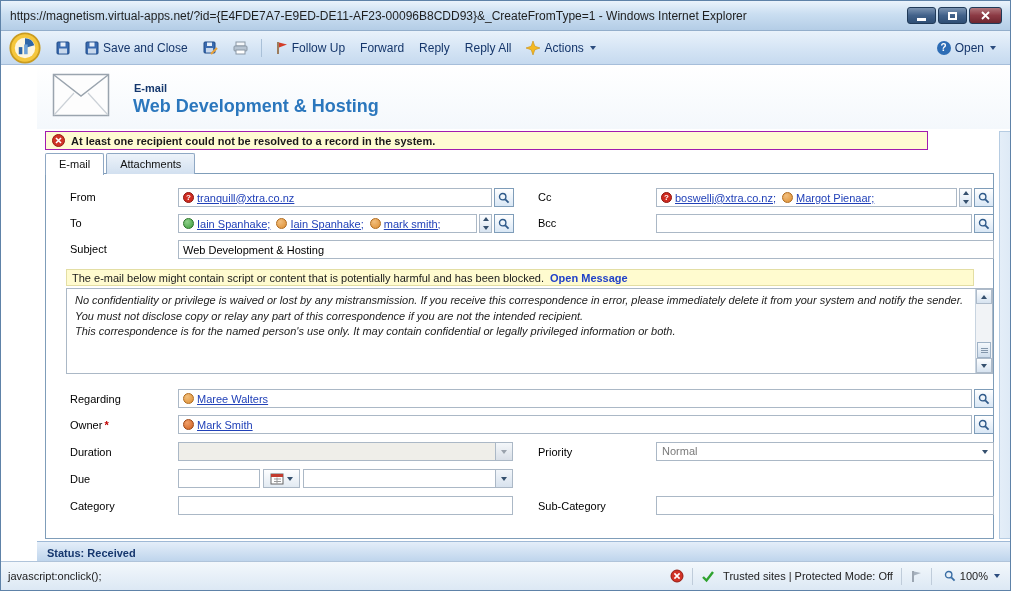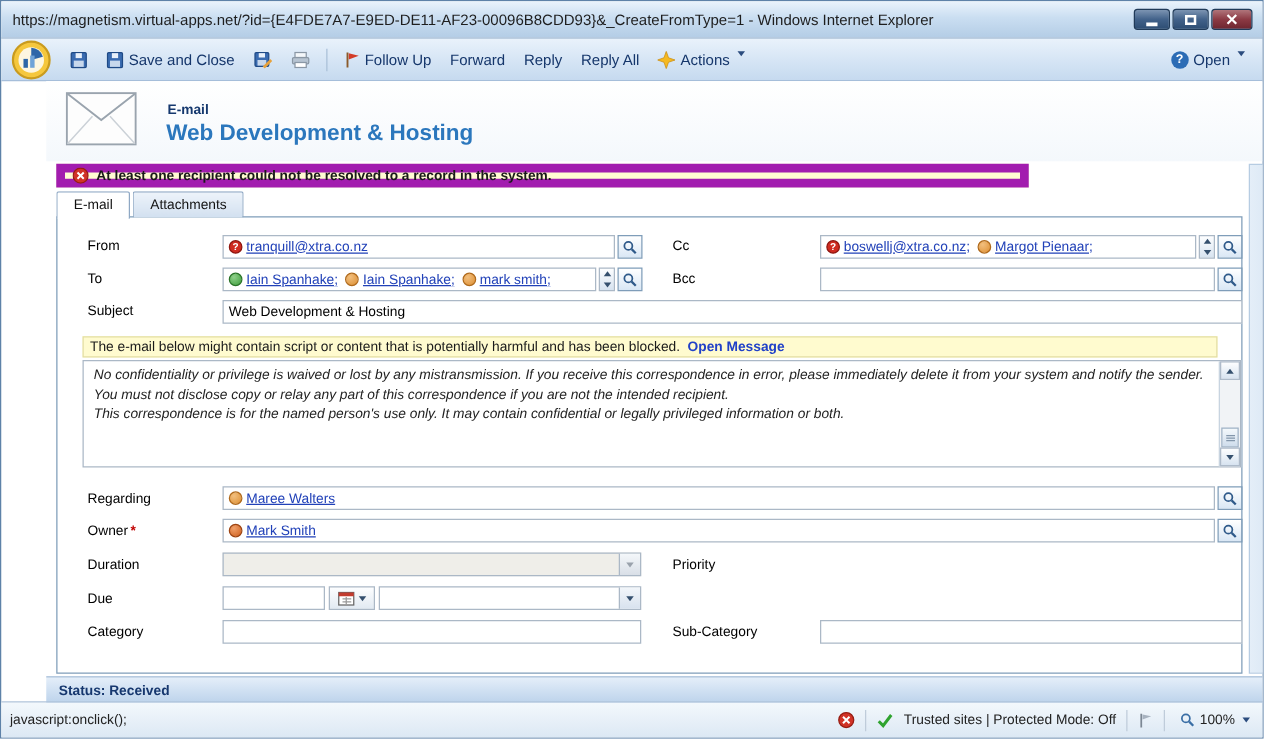--- a/index.html
+++ b/index.html
@@ -17,40 +17,40 @@
     align-items:center;justify-content:center;padding:0;cursor:pointer;}
   .winbtn.close{width:33px;background:linear-gradient(#B0757B,#8C3A44 50%,#6E2630);}
   .glyph-min{display:block;width:9px;height:3px;background:#fff;margin-top:7px;}
   .glyph-max{display:block;width:9px;height:8px;border:2px solid #fff;}
 
   
   .toolbar{position:absolute;left:0;top:30px;right:0;height:34px;
     background:linear-gradient(#E9F2FB,#D3E3F4 60%,#C6DAEF);border-bottom:1px solid #A6BEDA;
     display:flex;align-items:center;padding:0 8px;gap:3px;}
   .crm-logo{margin-right:6px;display:inline-flex;}
-  .tbtn{display:inline-flex;align-items:flex-start;gap:4px;padding:3px 6px;border:none;
+  .tbtn{display:inline-flex;align-items:center;gap:4px;padding:3px 6px;border:none;
     background:transparent;font-family:inherit;font-size:12px;color:#15366B;cursor:pointer;border-radius:2px;}
   .sep{width:1px;height:18px;background:#A9C0D8;margin:0 4px;}
   .spacer{flex:1;}
   .caret{width:0;height:0;border-left:3px solid transparent;border-right:3px solid transparent;
     border-top:4px solid #2B4C7E;margin-left:2px;}
   .help-circle{width:14px;height:14px;border-radius:50%;background:#2C6CB5;color:#fff;
     font-size:10px;font-weight:bold;display:inline-flex;align-items:center;justify-content:center;}
 
   
   .page{position:absolute;left:0;top:64px;right:0;bottom:29px;background:#fff;margin-left:36px;}
 
   .form-header{position:absolute;left:0;top:0;right:0;height:64px;
     background:linear-gradient(#FFFFFF,#F4F8FC);}
   .envelope{position:absolute;left:15px;top:8px;}
   .kicker{position:absolute;left:97px;top:17px;font-size:11px;font-weight:bold;color:#15386E;}
   .page-title{position:absolute;left:96px;top:31px;font-size:18px;font-weight:bold;color:#2B77BD;}
 
-  .alert-bar{position:absolute;left:8px;top:66px;width:778px;height:19px;background:#FFFBD2;
-    border:7px solid #a21caf;display:flex;align-items:center;gap:6px;padding:0 6px;}
+  .alert-bar{position:absolute;left:8px;top:66px;width:883px;height:19px;background:#FFFBD2;
+    border:1px solid #a21caf;display:flex;align-items:center;gap:6px;padding:0 6px;}
   .alert-text{font-size:11px;font-weight:600;color:#1A1A1A;}
 
   .tabs{position:absolute;left:8px;top:88px;height:21px;display:flex;gap:2px;z-index:3;}
   .tab{font-size:11px;padding:4px 13px 3px;border:1px solid #8FA8C4;border-bottom:none;
     background:linear-gradient(#EDF3FA,#D2E0F0);border-radius:2px 2px 0 0;cursor:pointer;color:#111;}
   .tab.active{background:#fff;height:22px;position:relative;z-index:4;}
 
   .content{position:absolute;left:8px;top:108px;width:949px;height:366px;background:#fff;
     border:1px solid #7F9DB9;z-index:2;}
 
@@ -408,20 +408,26 @@
 
       <span class="lbl" style="left:24px;top:272px">Duration</span>
       <div class="combo" style="position:absolute;left:132px;top:268px;width:335px">
         <span class="cval"></span>
         <span class="cbtn">
             <i class="tri-down tri-gray"></i>
           </span>
       </div>
 
       <span class="lbl" style="left:492px;top:272px">Priority</span>
+      <div class="pselect" style="position:absolute;left:610px;top:268px;width:338px">
+        <span class="cval">Normal</span>
+        <span class="parrow">
+            <i class="tri-down"></i>
+          </span>
+      </div>
 
       <span class="lbl" style="left:24px;top:299px">Due</span>
       <div class="frow" style="left:132px;top:295px;width:335px;gap:3px">
         <input class="tinput" style="width: 82px;" value="">
         <button class="cal-btn">
           <svg width="14" height="13" viewBox="0 0 14 13">
               <rect x="1" y="2" width="12" height="10" fill="#fff" stroke="#666"></rect>
               <rect x="1" y="2" width="12" height="3" fill="#C23B2E"></rect>
               <line x1="4" y1="7" x2="11" y2="7" stroke="#999"></line>
               <line x1="4" y1="9.5" x2="11" y2="9.5" stroke="#999"></line>

